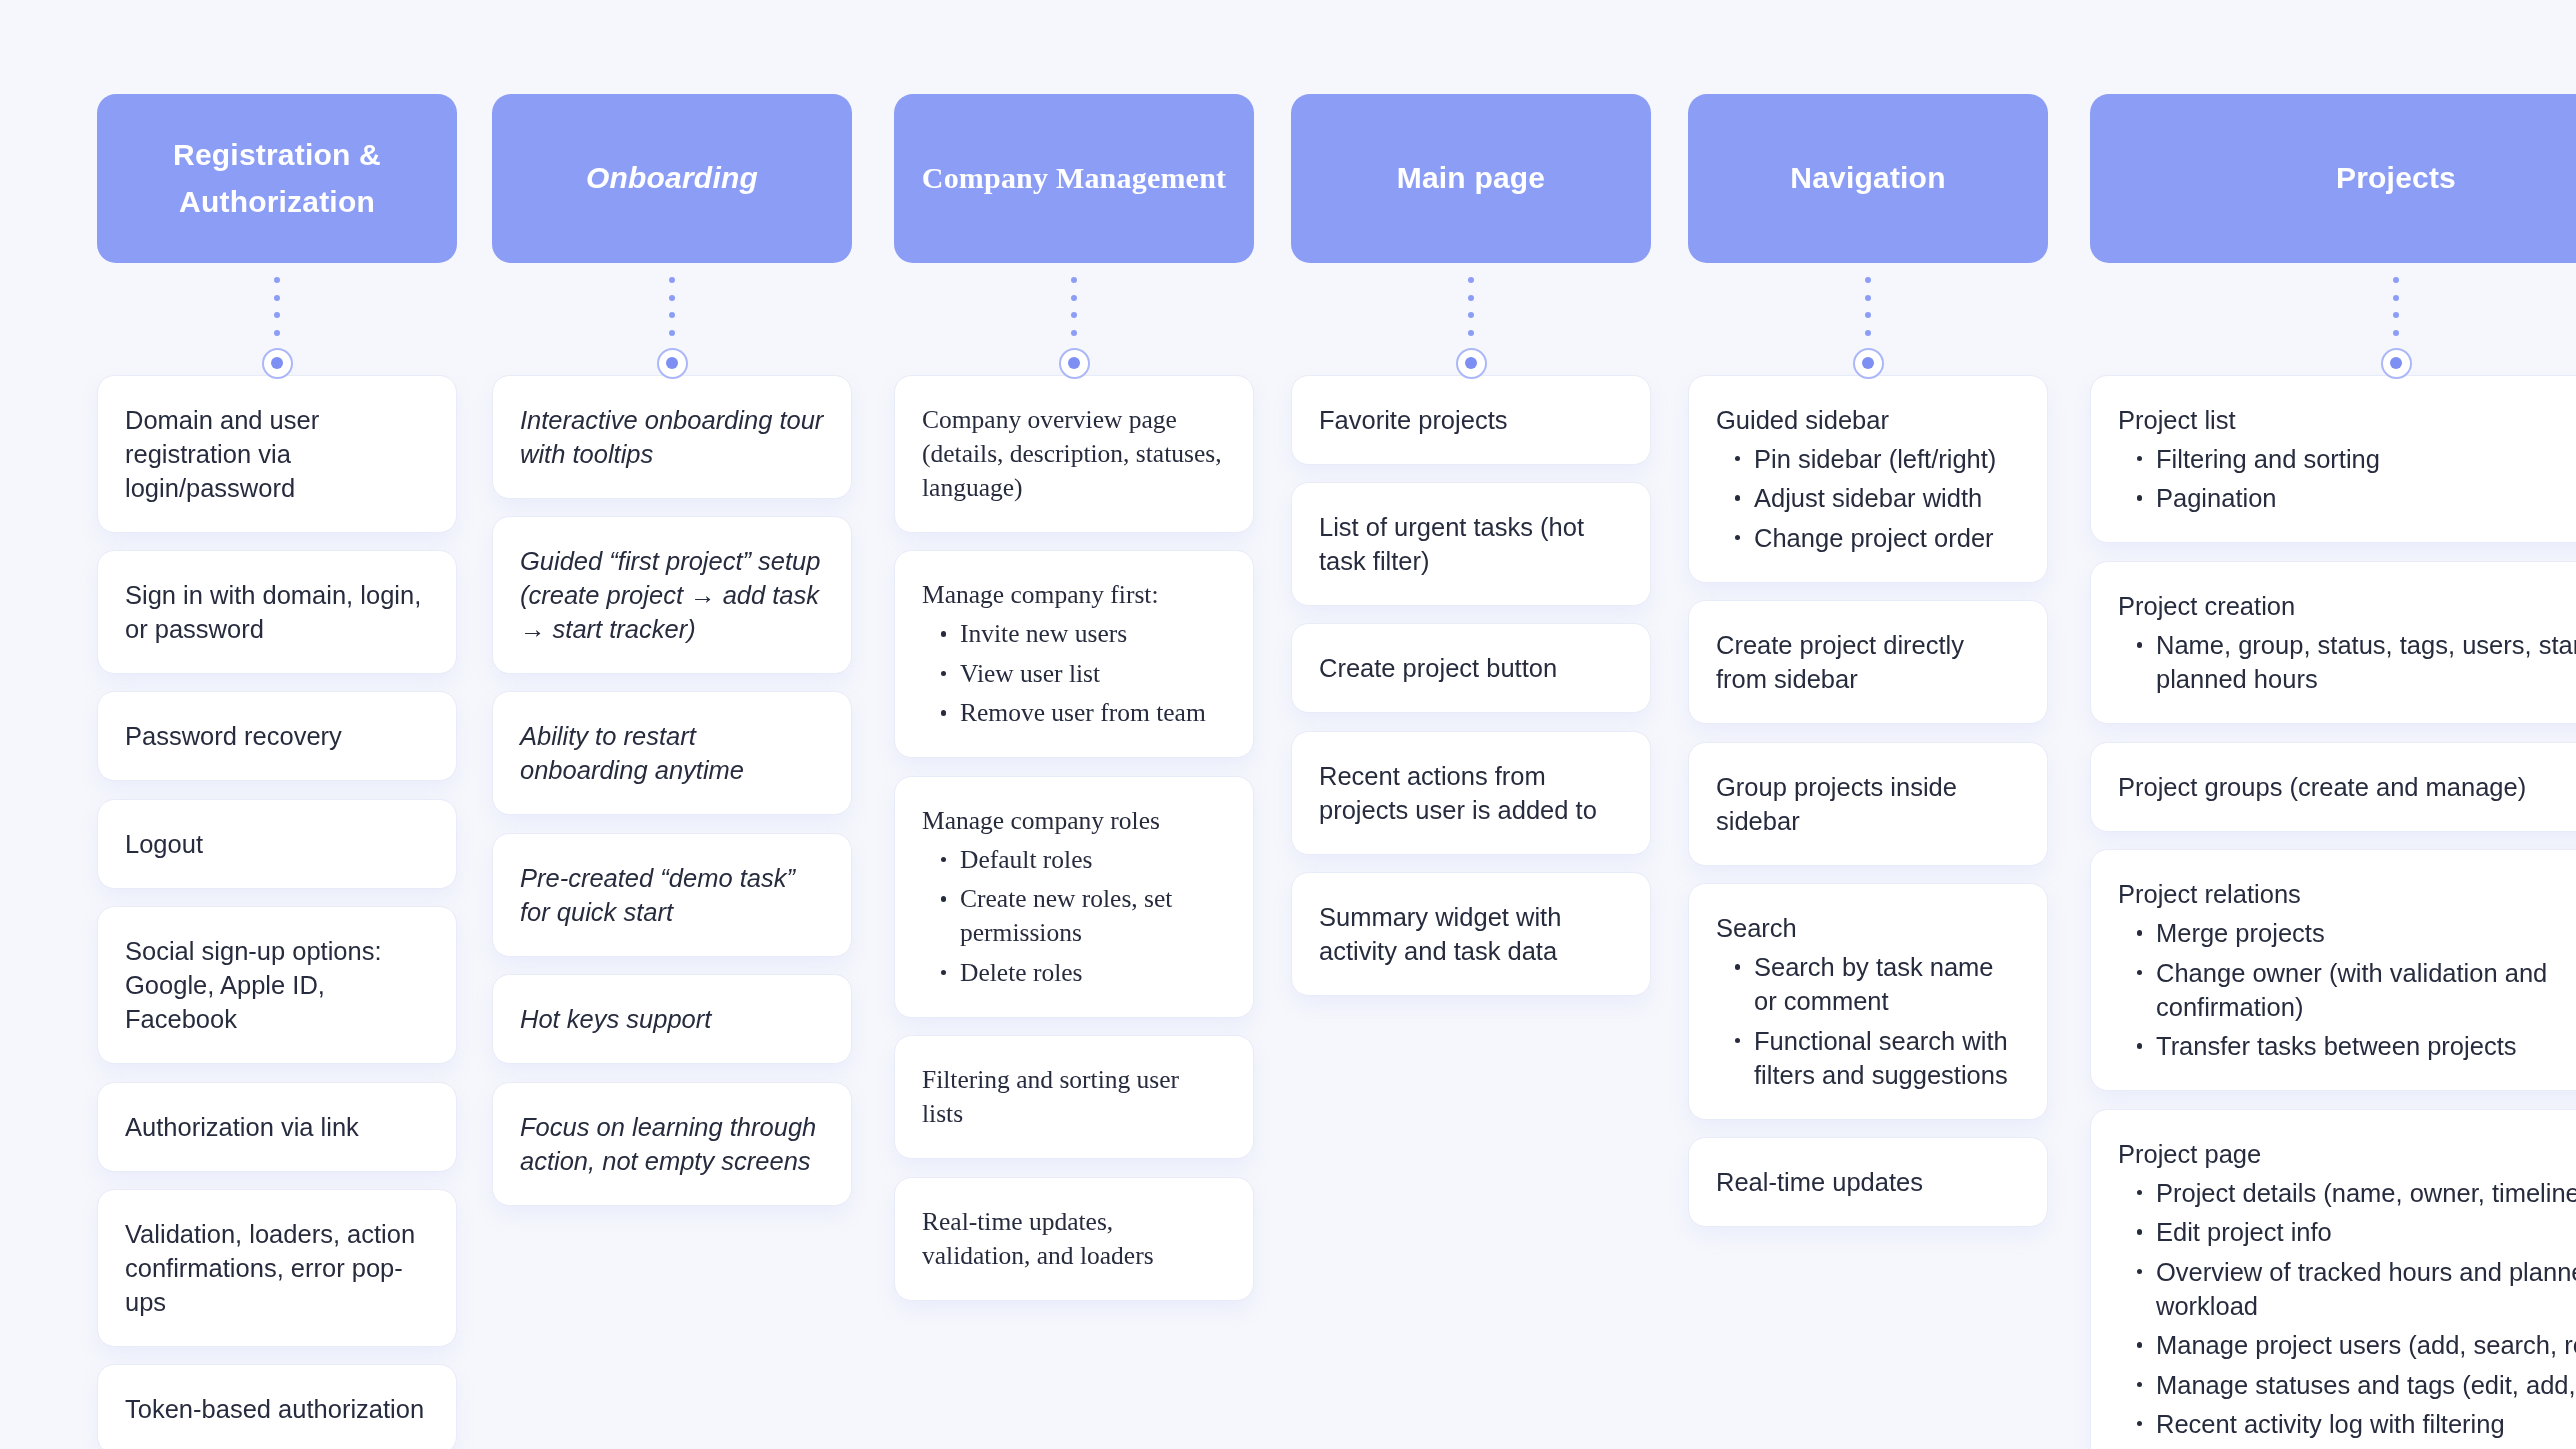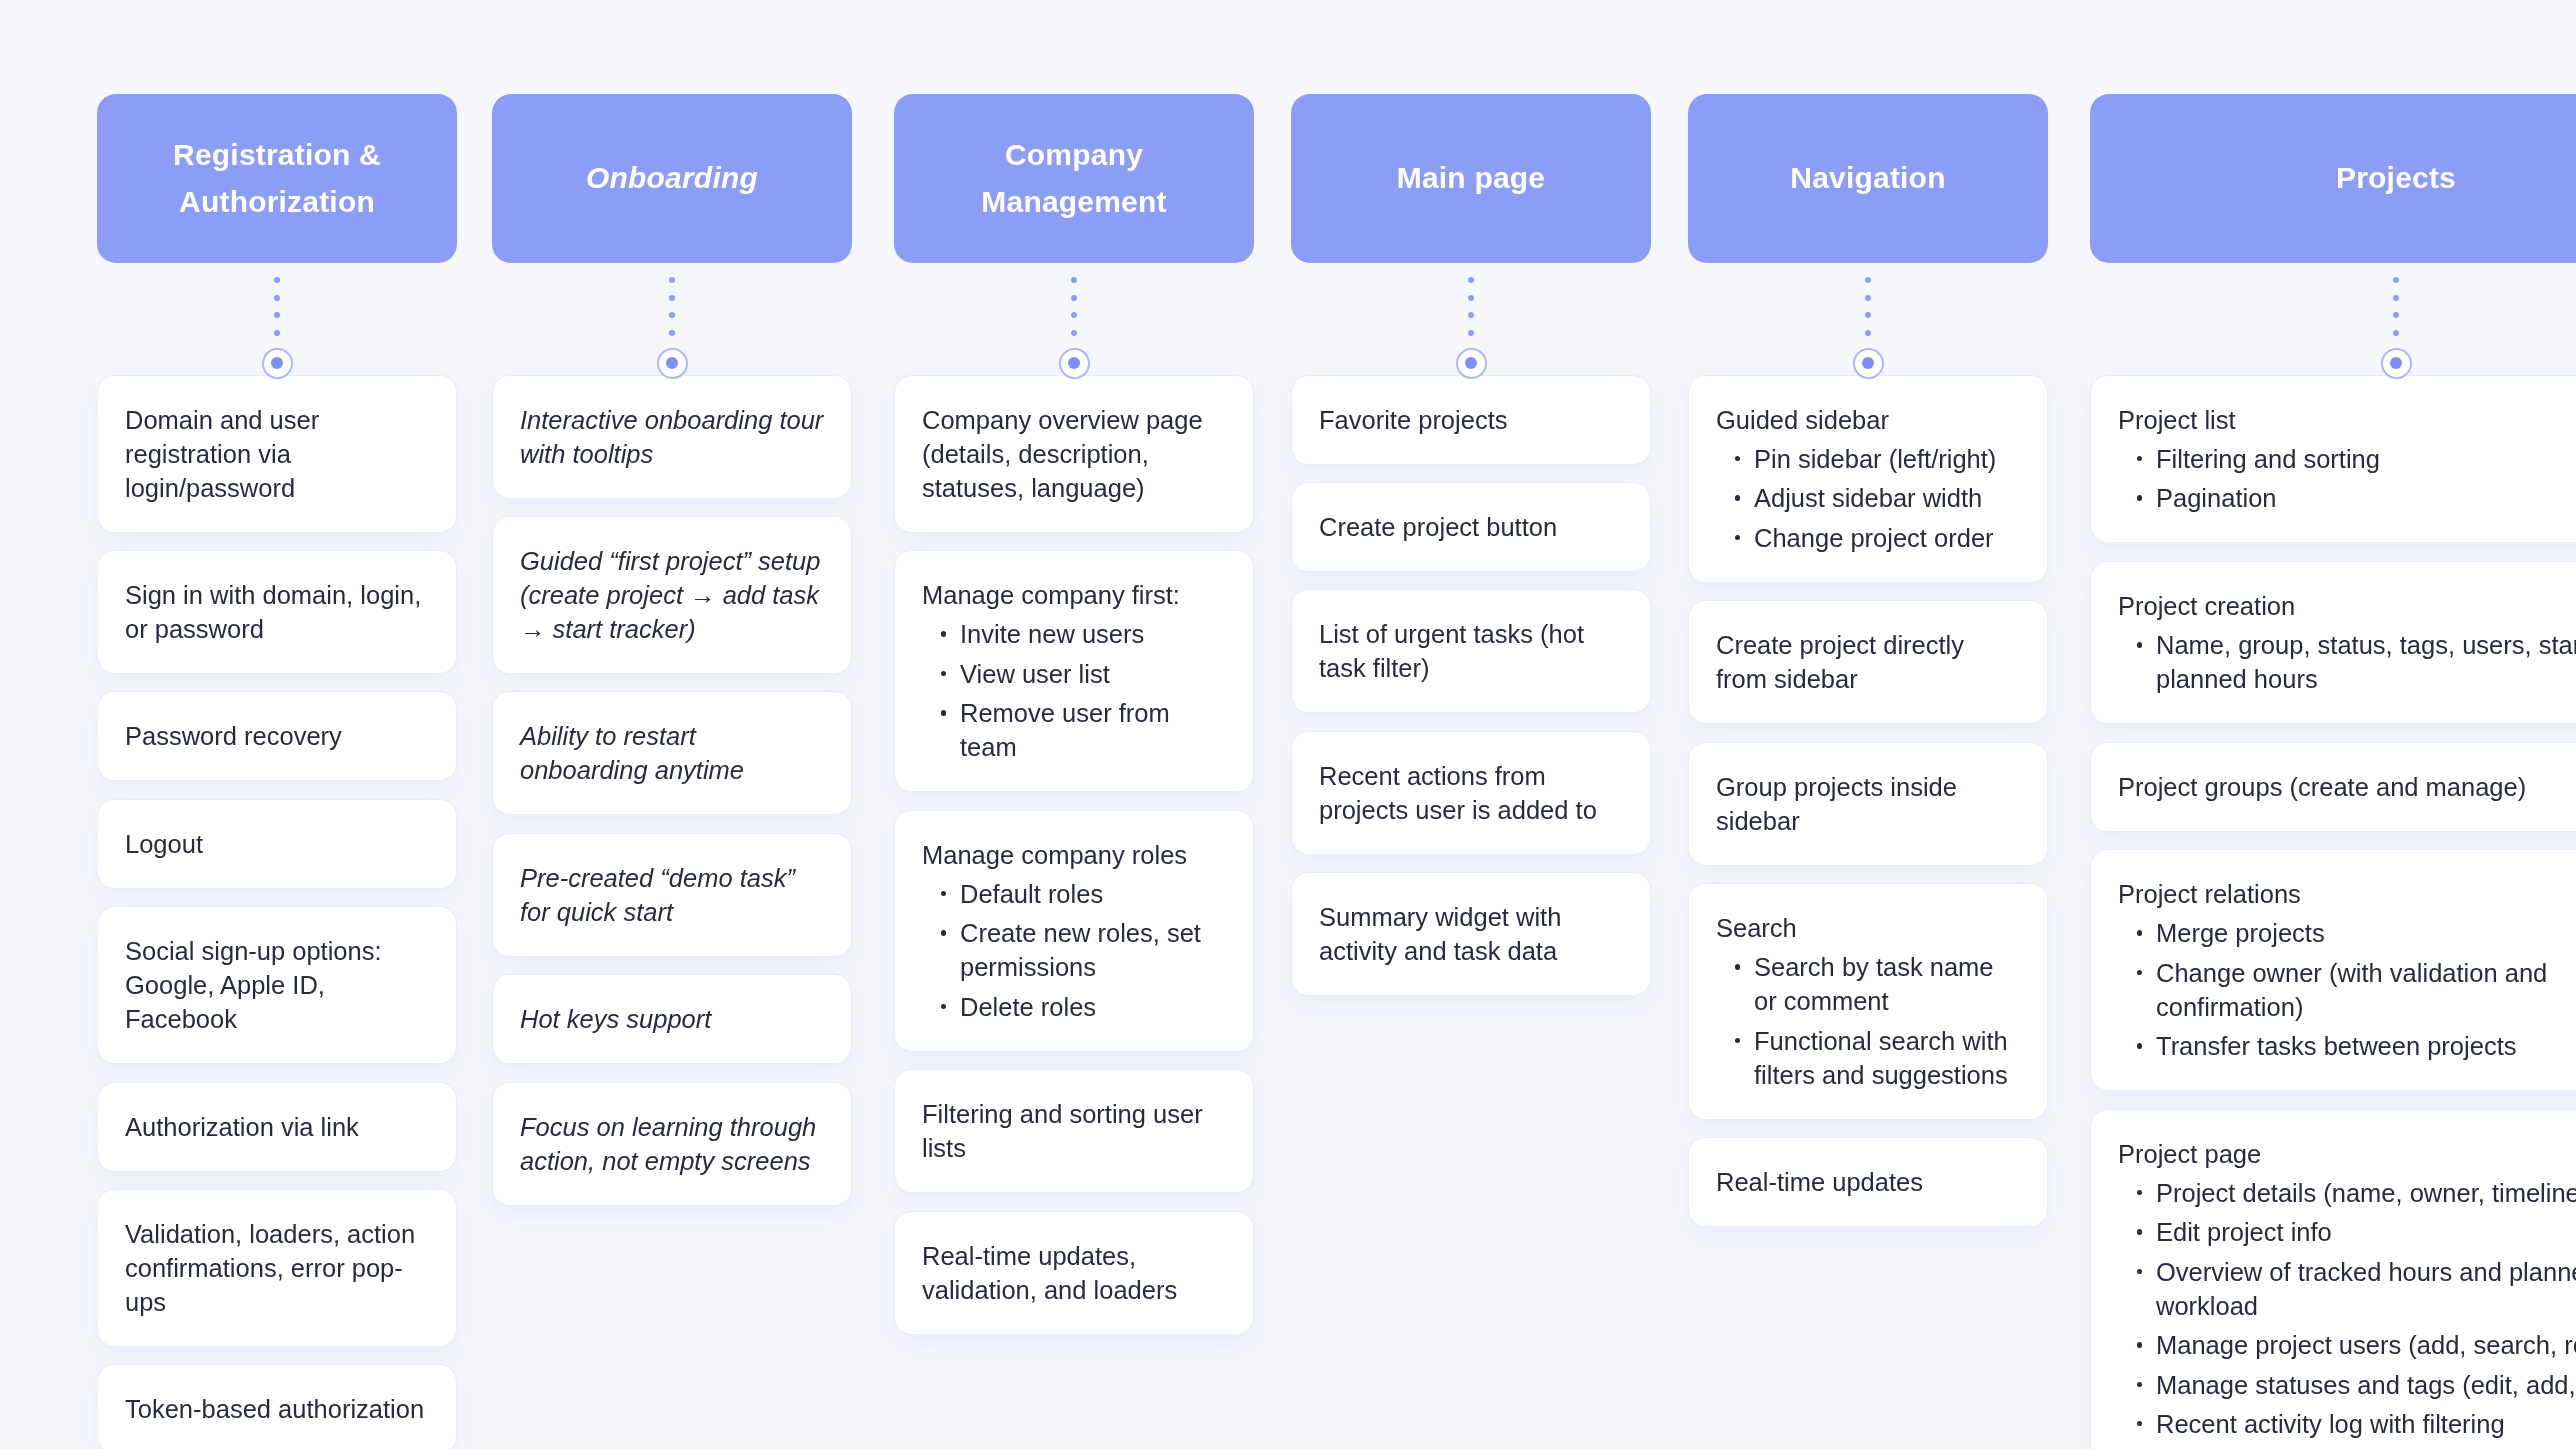--- a/index.html
+++ b/index.html
@@ -18,21 +18,21 @@
   }
   .column {
     position: absolute;
     top: 94px;
     width: 360px;
     display: flex;
     flex-direction: column;
   }
   .column:nth-child(1) { left: 97px; }
   .column:nth-child(2) { left: 492px; font-style: italic; }
-  .column:nth-child(3) { left: 894px; }
+  .column:nth-child(3) { left: 894px; font-family: Liberation Serif, serif; }
   .column:nth-child(4) { left: 1291px; justify-content: flex-end; }
   .column:nth-child(5) { left: 1688px; }
   .column:nth-child(6) { left: 2090px; width: 612px; }
 
   .header {
     height: 169px;
     border-radius: 19px;
     background: var(--header-bg, #8C9DF6);
     color: var(--header-text, #FFFFFF);
     display: flex;
@@ -213,22 +213,22 @@
         <span class="dot"></span>
         <span class="dot"></span>
         <span class="dot"></span>
         <span class="dot"></span>
       </div>
       <div class="node">
         <div class="node-dot"></div>
       </div>
       <div class="cards">
         <div class="card"><span class="card-text">Favorite projects</span></div>
+        <div class="card"><span class="card-text">List of urgent tasks (hot task filter)</span></div>
         <div class="card"><span class="card-text">Create project button</span></div>
-        <div class="card"><span class="card-text">List of urgent tasks (hot task filter)</span></div>
         <div class="card"><span class="card-text">Recent actions from projects user is added to</span></div>
         <div class="card"><span class="card-text">Summary widget with activity and task data</span></div>
       </div>
     </div>
     <div class="column">
       <div class="header">
         <span class="header-label">Navigation</span>
       </div>
       <div class="connector">
         <span class="dot"></span>

